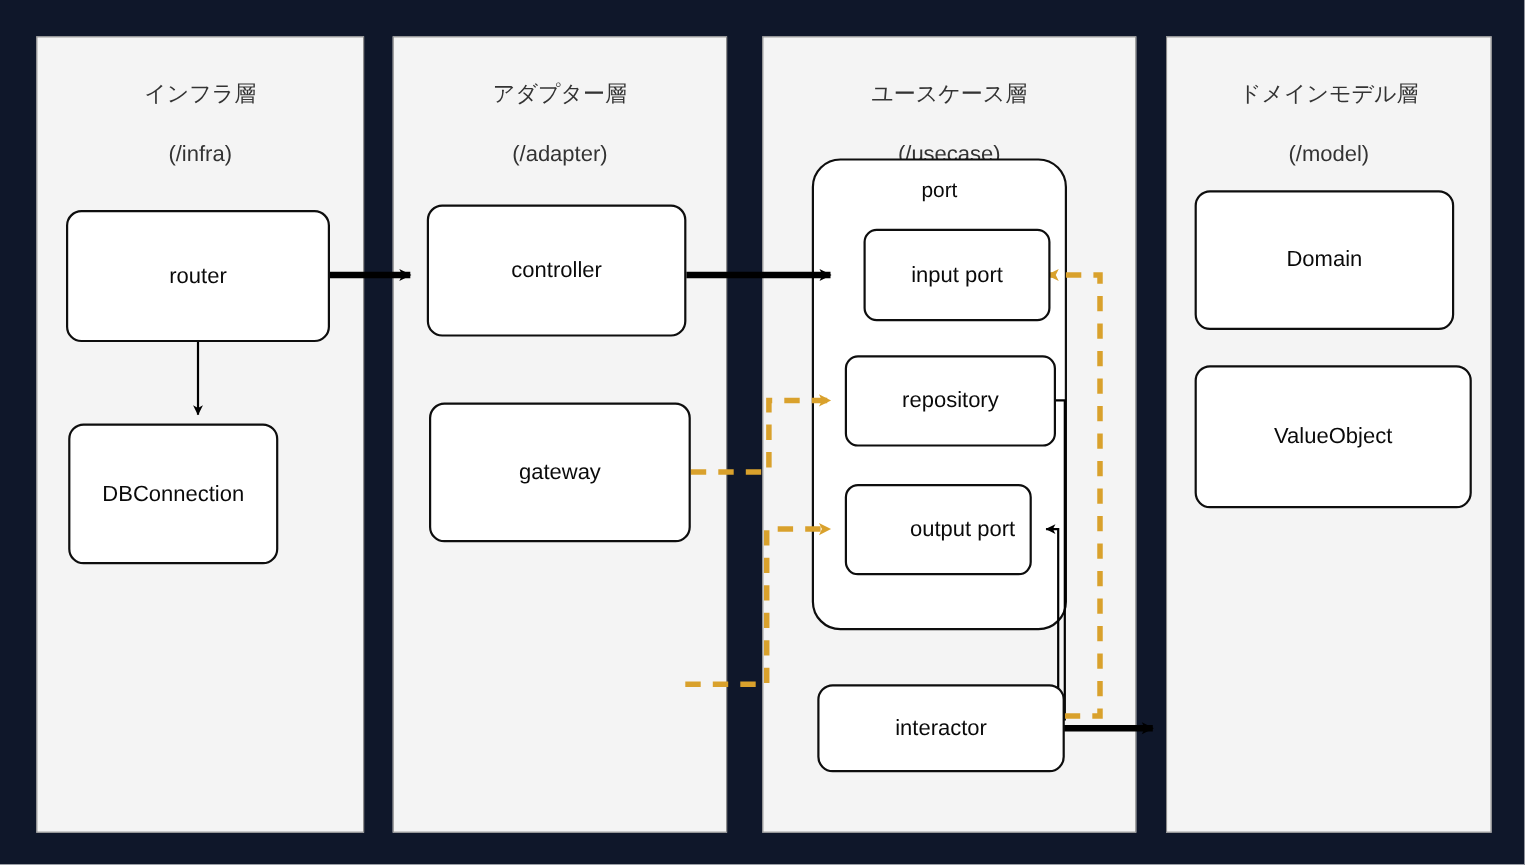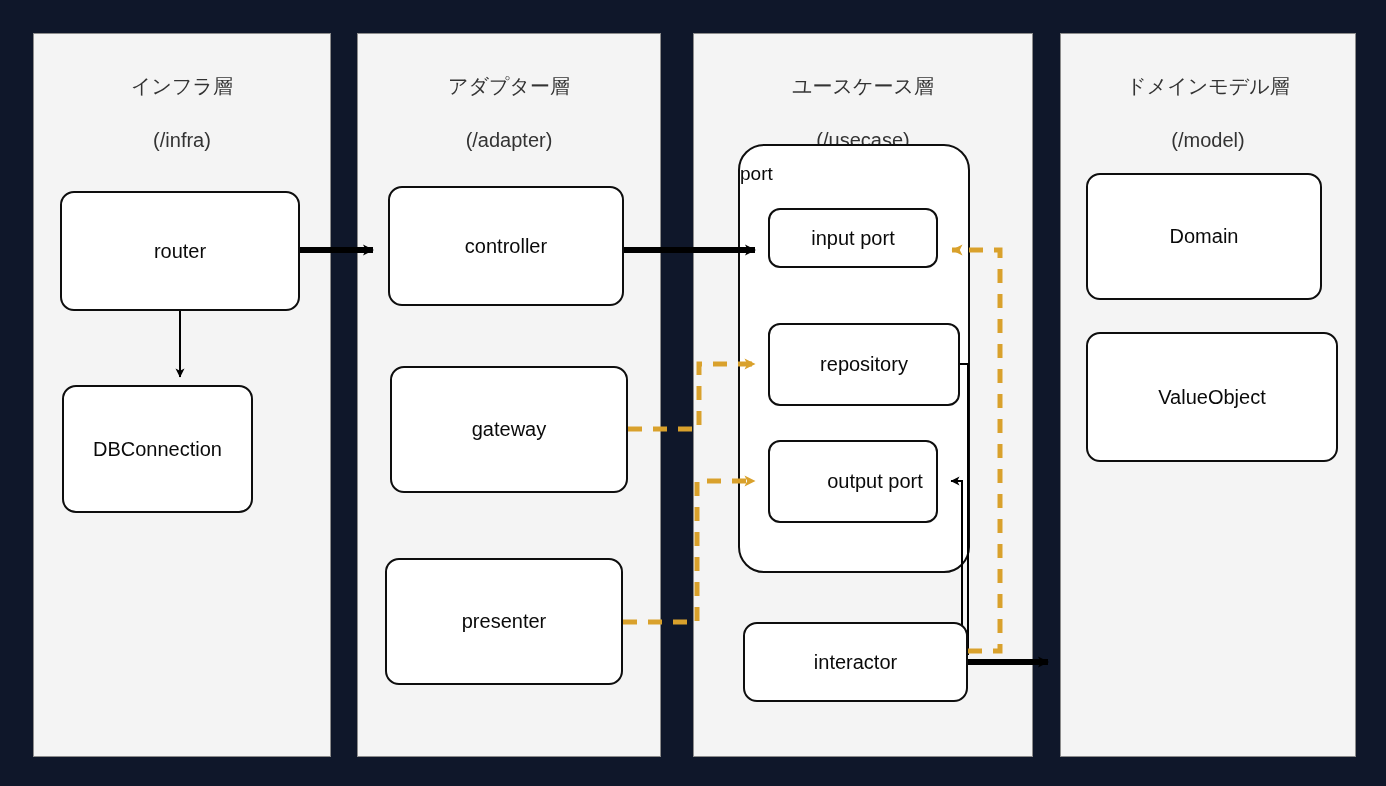--- a/index.html
+++ b/index.html
@@ -57,20 +57,21 @@
     position: absolute;
     background: #ffffff;
     border: 2px solid #0e0e0e;
     border-radius: 26px;
     box-sizing: border-box;
   }
   .group-label {
     position: absolute;
     left: 0;
     right: 0;
+    text-align: center;
     color: #0a0a0a;
     font-size: 19px;
   }
 </style>
 </head>
 <body>
 
 <div id="canvas">
 
   <div class="layer-panel" id="panel-infra" style="left:33px;top:33px;width:298px;height:724px;">
@@ -138,23 +139,22 @@
   </svg>
 
   <div class="node-box" style="left:60px;top:191px;width:240px;height:120px;">router</div>
 
   <div class="node-box" style="left:62px;top:385px;width:191px;height:128px;">DBConnection</div>
 
   <div class="node-box" style="left:388px;top:186px;width:236px;height:120px;">controller</div>
 
   <div class="node-box" style="left:390px;top:366px;width:238px;height:127px;">gateway</div>
 
-  <div class="node-box" style="left:385px;top:558px;width:238px;height:127px;">presenter</div>
 
-  <div class="node-box" style="left:768px;top:208px;width:170px;height:60px;border-radius:12px;">input port</div>
+  <div class="node-box" style="left:785px;top:208px;width:170px;height:84px;border-radius:12px;">input port</div>
 
   <div class="node-box" style="left:768px;top:323px;width:192px;height:83px;border-radius:12px;">repository</div>
 
   <div class="node-box" style="left:768px;top:440px;width:170px;height:83px;border-radius:12px;padding-left:44px;">output port</div>
 
   <div class="node-box" style="left:743px;top:622px;width:225px;height:80px;">interactor</div>
 
   <div class="node-box" style="left:1086px;top:173px;width:236px;height:127px;">Domain</div>
 
   <div class="node-box" style="left:1086px;top:332px;width:252px;height:130px;">ValueObject</div>

